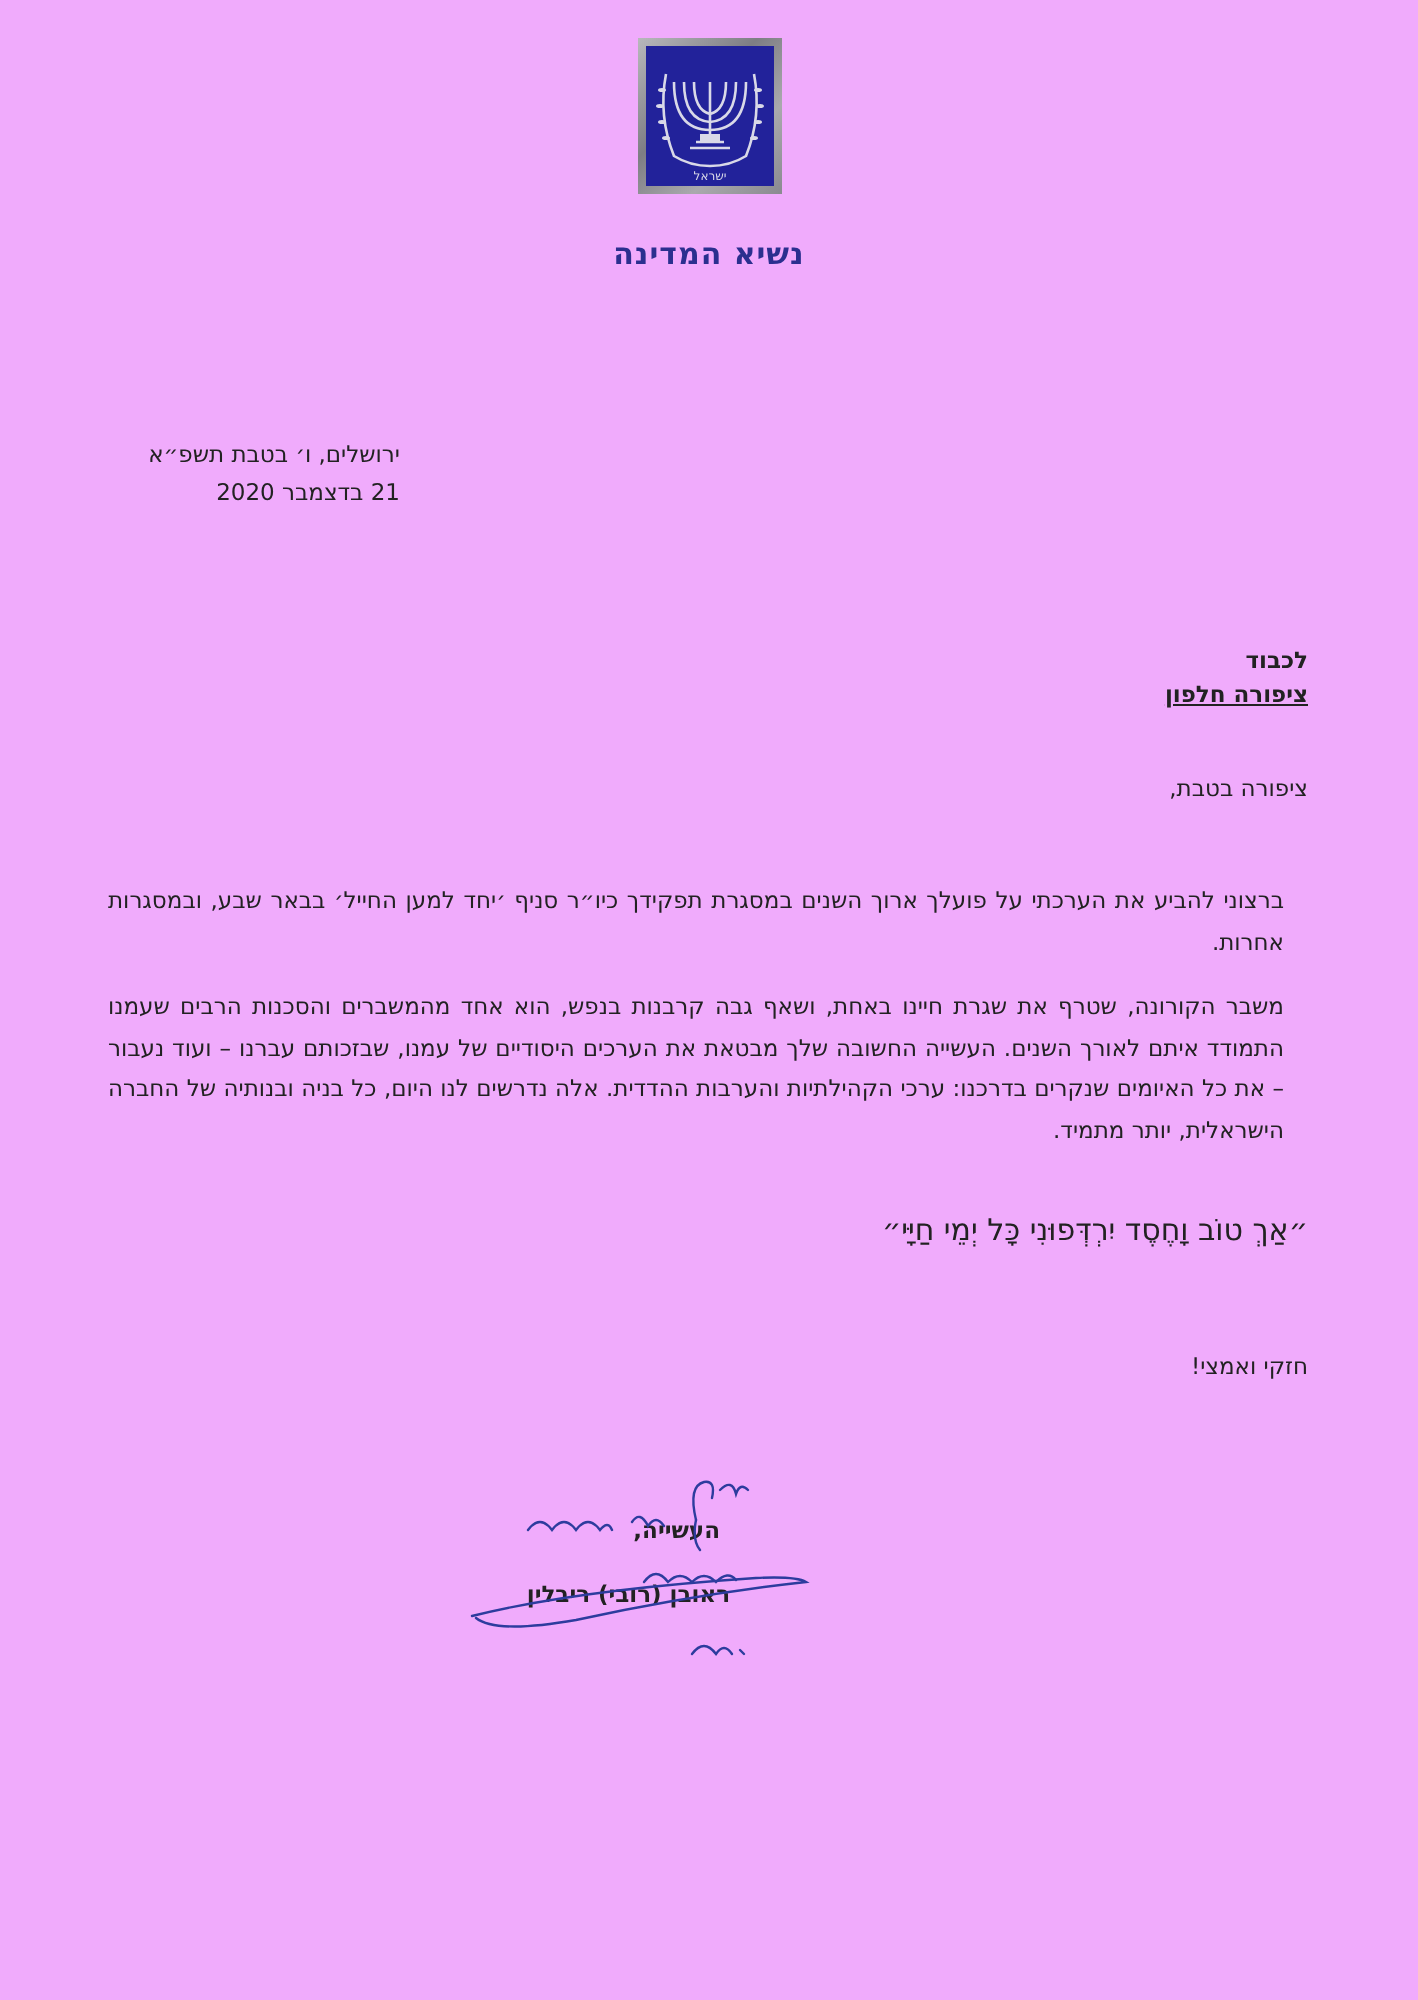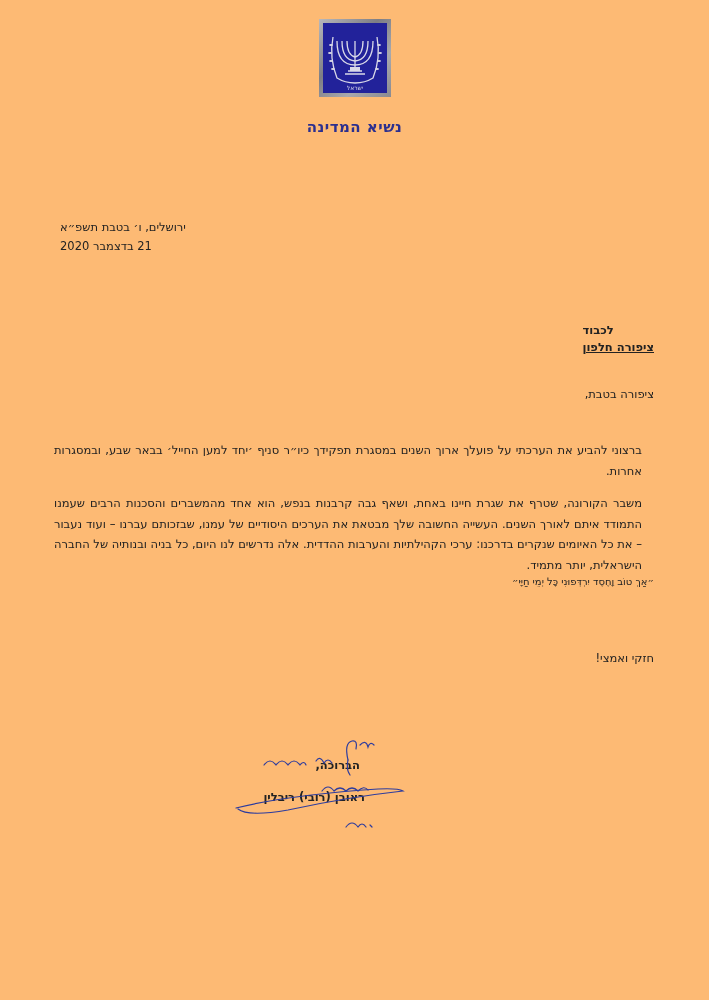--- a/index.html
+++ b/index.html
@@ -1,44 +1,44 @@
 <!DOCTYPE html>
 <html><head>
 <meta charset="utf-8">
 <style>
   html, body { margin: 0; padding: 0; }
   body {
     width: 709px; height: 1000px; background: #ffffff; position: relative; overflow: hidden;
     font-family: "DejaVu Sans", sans-serif; color: #222;
   }
-  .page { position: absolute; inset: 0; background: #fdba74; }
+  .page { position: absolute; inset: 0; background: #f0abfc; }
   .emblem {
     position: absolute; left: 319px; top: 19px; width: 72px; width: 72px; height: 78px;
     background: #9a9a9e; padding: 4px; box-sizing: border-box;
     background-image: linear-gradient(135deg, #b8b8bc 0%, #7e7e84 40%, #a9a9ad 70%, #8a8a90 100%);
   }
   .emblem-inner { width: 100%; height: 100%; background: #22229a; position: relative; }
   .emblem svg { width: 100%; height: 100%; display: block; }
   .institution {
     position: absolute; left: 0; width: 709px; top: 118px; text-align: center;
     font-family: "DejaVu Sans", sans-serif; font-weight: bold; font-size: 15px; color: #2b2f8f;
     direction: rtl; letter-spacing: 0.5px;
   }
-  .rtl { direction: rtl; text-align: left; }
+  .rtl { direction: rtl; text-align: right; }
   .dateblock { position: absolute; left: 60px; width: 140px; top: 218px; font-size: 11.5px; line-height: 19px; }
   .addressee { position: absolute; right: 55px; top: 322px; font-size: 11.5px; line-height: 17px; font-weight: bold; }
   .addressee .name { text-decoration: underline; }
   .greeting { position: absolute; right: 55px; top: 387px; font-size: 11.5px; }
   .body-text {
     position: absolute; right: 55px; left: 42px; top: 428px; font-size: 11.5px; line-height: 20.5px;
     text-align: justify; text-align-last: right;
   }
   .body-text p { margin: 12px; }
-  .verse { position: absolute; right: 55px; top: 576px; font-size: 10px; }
-  .closing { position: absolute; right: 55px; top: 651px; font-size: 11.5px; }
+  .verse { position: absolute; right: 55px; top: 606px; font-size: 15px; }
+  .closing { position: absolute; right: 55px; top: 676px; font-size: 11.5px; }
   .sign-off { position: absolute; left: 240px; width: 120px; top: 758px; font-size: 11.5px; font-weight: bold; direction: rtl; text-align: right; }
   .signer { position: absolute; left: 240px; width: 125px; top: 790px; font-size: 11.5px; font-weight: bold; direction: rtl; text-align: right; }
   .signature { position: absolute; left: 228px; top: 735px; width: 200px; height: 110px; pointer-events: none; }
 </style>
 </head>
 <body>
 
 <div class="page">
 
   <div class="emblem">
@@ -85,21 +85,21 @@
 
   <div class="body-text rtl">
     <p>ברצוני להביע את הערכתי על פועלך ארוך השנים במסגרת תפקידך כיו״ר סניף ׳יחד למען החייל׳ בבאר שבע, ובמסגרות אחרות.</p>
     <p>משבר הקורונה, שטרף את שגרת חיינו באחת, ושאף גבה קרבנות בנפש, הוא אחד מהמשברים והסכנות הרבים שעמנו התמודד איתם לאורך השנים. העשייה החשובה שלך מבטאת את הערכים היסודיים של עמנו, שבזכותם עברנו – ועוד נעבור – את כל האיומים שנקרים בדרכנו: ערכי הקהילתיות והערבות ההדדית. אלה נדרשים לנו היום, כל בניה ובנותיה של החברה הישראלית, יותר מתמיד.</p>
   </div>
 
   <div class="verse rtl">״אַךְ טוֹב וָחֶסֶד יִרְדְּפוּנִי כָּל יְמֵי חַיָּי״</div>
 
   <div class="closing rtl">חזקי ואמצי!</div>
 
-  <div class="sign-off">הברוכה,</div>
+  <div class="sign-off">העשייה,</div>
   <div class="signer">ראובן (רובי) ריבלין</div>
 
   <svg class="signature" viewBox="0 0 200 110" xmlns="http://www.w3.org/2000/svg">
     <g fill="none" stroke="#2d3c9e" stroke-width="1.2" stroke-linecap="round">
       <path d="M120 25 Q116 8 124 6 Q130 5 128 14 M132 10 Q138 4 140 12 Q142 6 146 10"></path>
       <path d="M120 25 Q118 35 122 40"></path>
       <path d="M36 30 Q42 22 48 30 Q54 22 60 30 Q66 22 72 30 Q76 25 78 30"></path>
       <path d="M88 26 Q92 20 96 28 Q100 22 104 28"></path>
       <path d="M94 56 Q100 48 106 56 Q112 50 118 56 Q124 50 130 56 Q136 50 140 55"></path>
       <path d="M8 73 Q60 60 150 54 Q170 53 175 56 Q120 62 60 75 Q20 82 10 74"></path>

